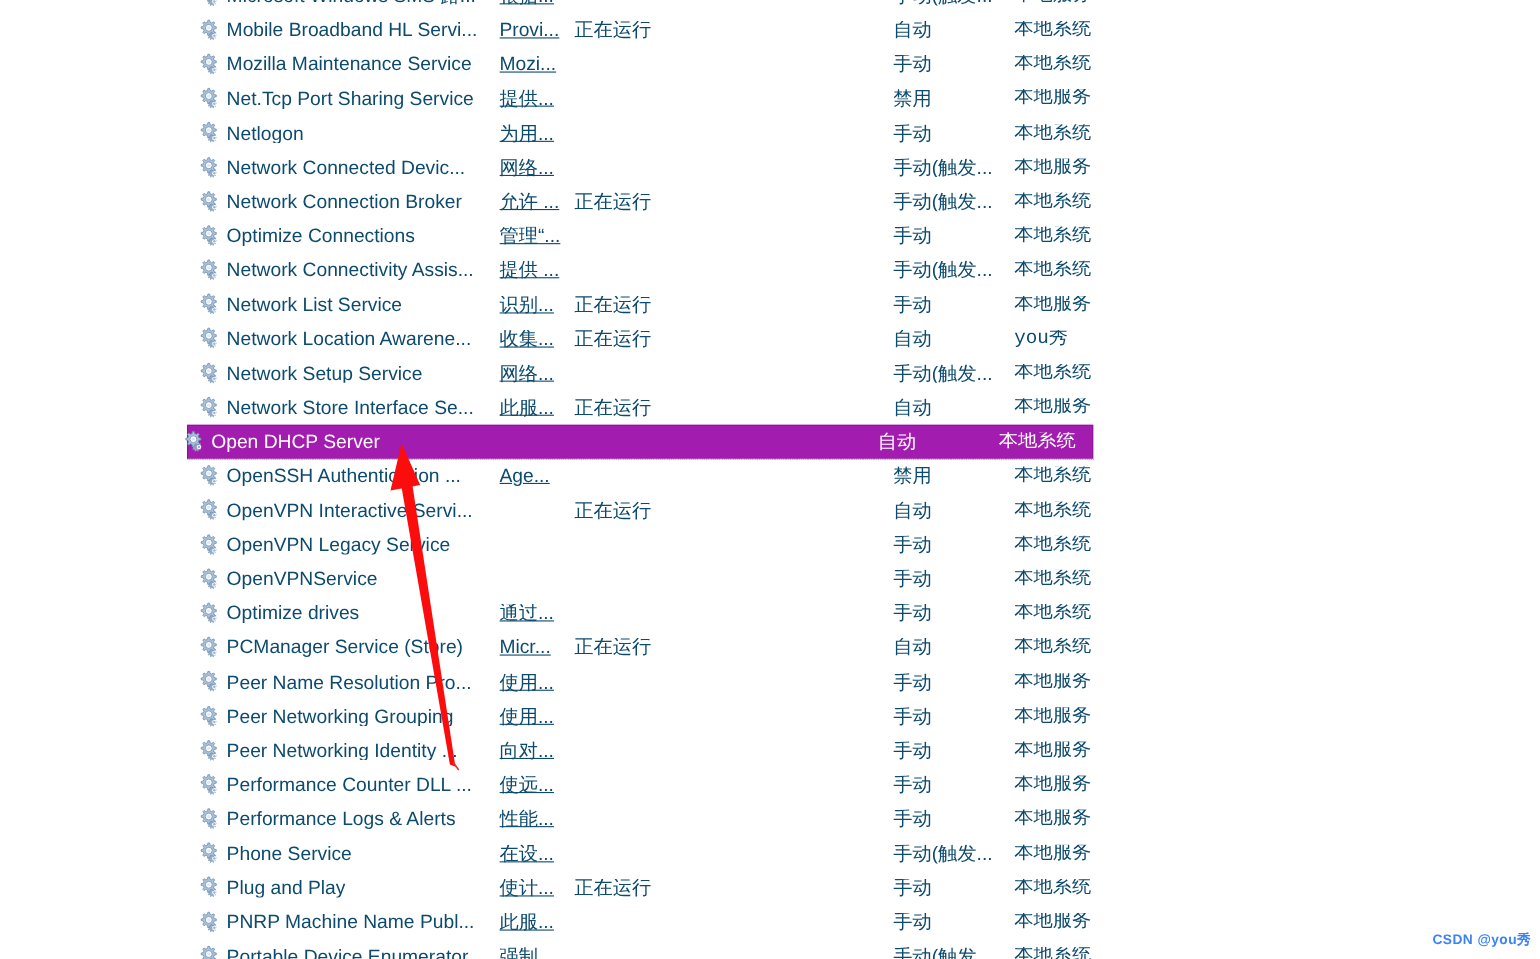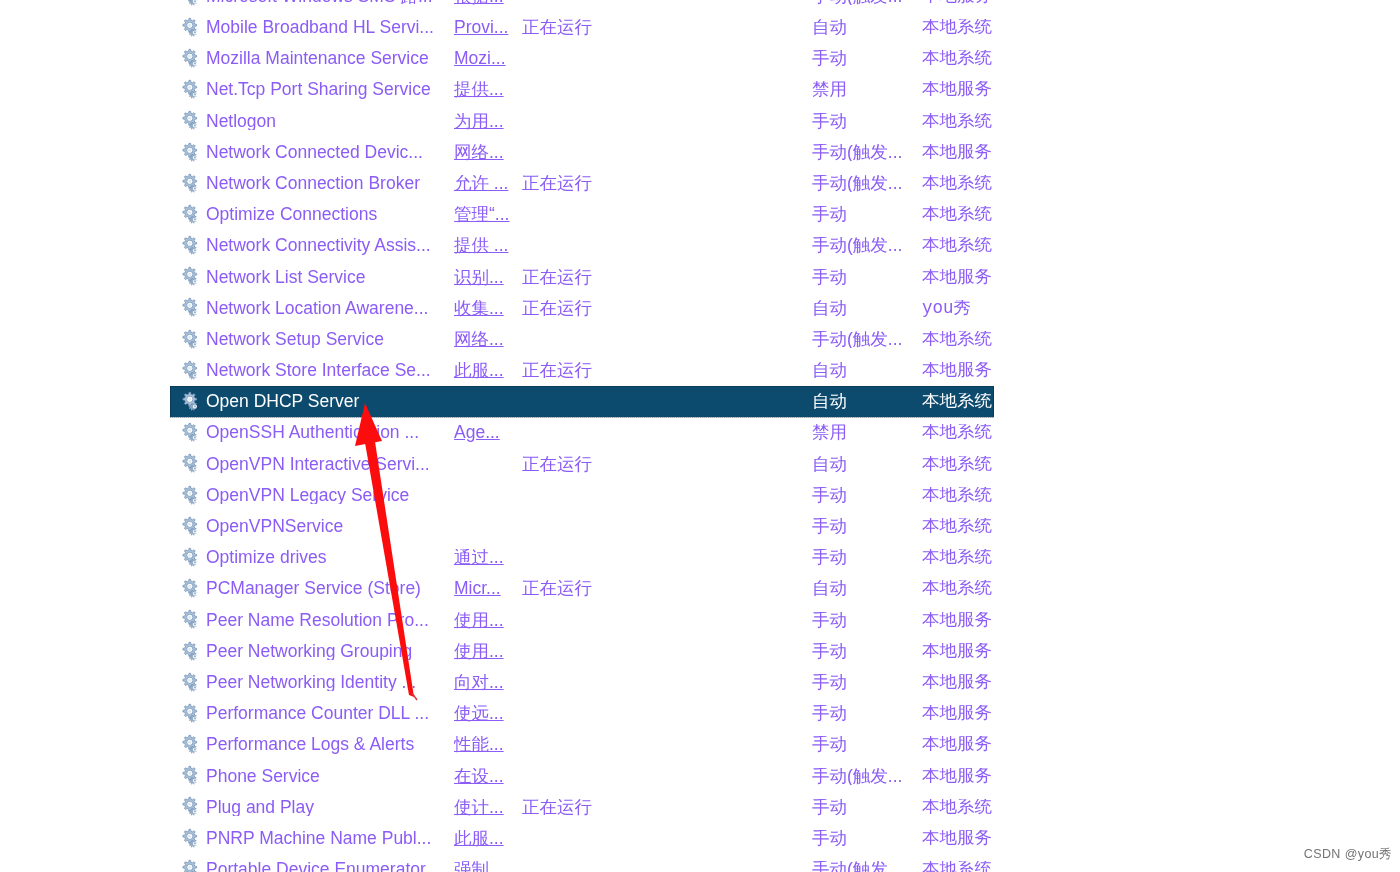--- a/index.html
+++ b/index.html
@@ -31,30 +31,31 @@
     background: #ffffff;
   }
 
   .svc-row {
     position: relative;
     display: flex;
     align-items: center;
     height: 31.2px;
     width: 824px;
     background: #ffffff;
-    color: #8b5cf6;
+    color: #0c4a6e;
     font-size: 17.5px;
     line-height: 1;
     white-space: nowrap;
   }
 
   .svc-row.selected {
-    background: #0c4a6e;
+    background: #a21caf;
     color: #ffffff;
     box-shadow: inset 0 0 0 1px rgba(0,0,0,0.18);
+    justify-content: center;
   }
   .svc-row.selected::after {
     content: "";
     position: absolute;
     left: 0; right: 0; bottom: -2px;
     height: 3px;
     background: repeating-linear-gradient(90deg,#b9b9b9 0 1px,#e8e8e8 1px 2px);
     opacity: .85;
   }
 
@@ -105,24 +106,25 @@
     width: 1400px; height: 872px;
     pointer-events: none;
   }
 
   
   #watermark {
     position: absolute;
     right: 8px;
     bottom: 9px;
     font-size: 12.5px;
-    color: #737373;
+    color: #3b82f6;
     letter-spacing: .4px;
     font-family: "Liberation Sans", "DejaVu Sans", sans-serif;
     user-select: none;
+    font-weight: bold;
   }
 </style>
 </head>
 <body>
 
 <div id="screen">
 
   <div id="services-list">
       <div class="svc-row">
         <span class="svc-icon">

